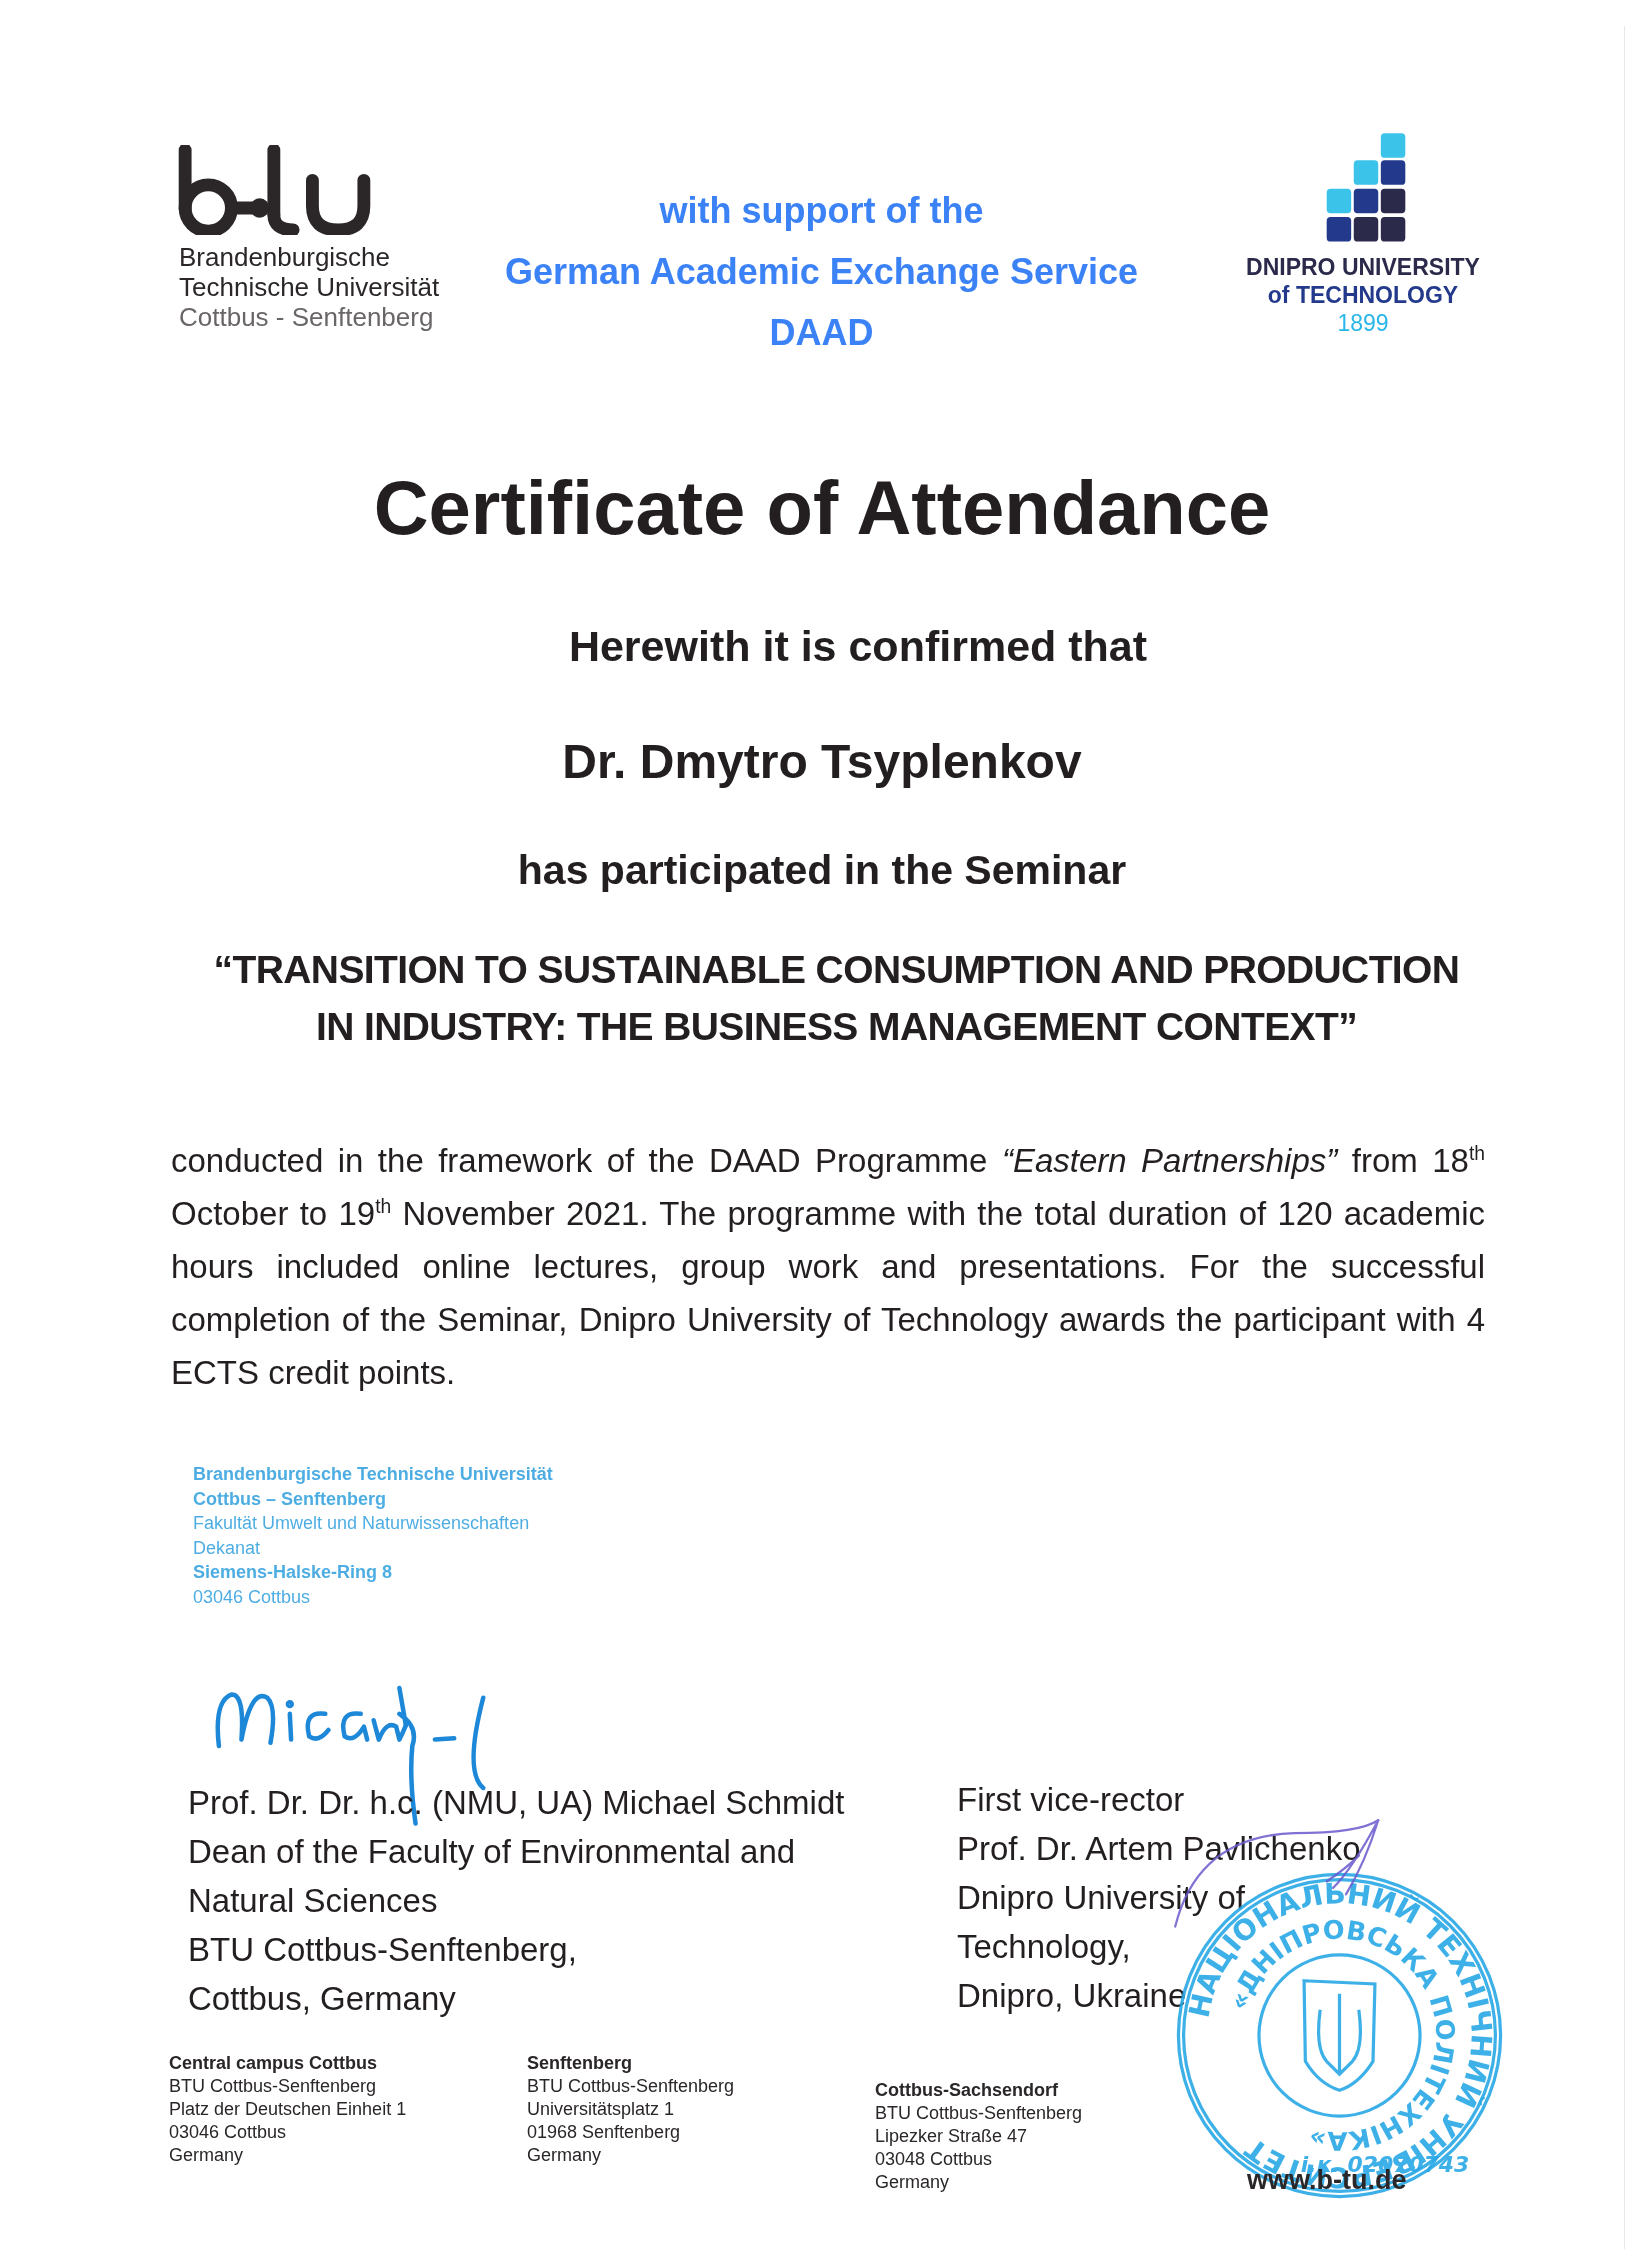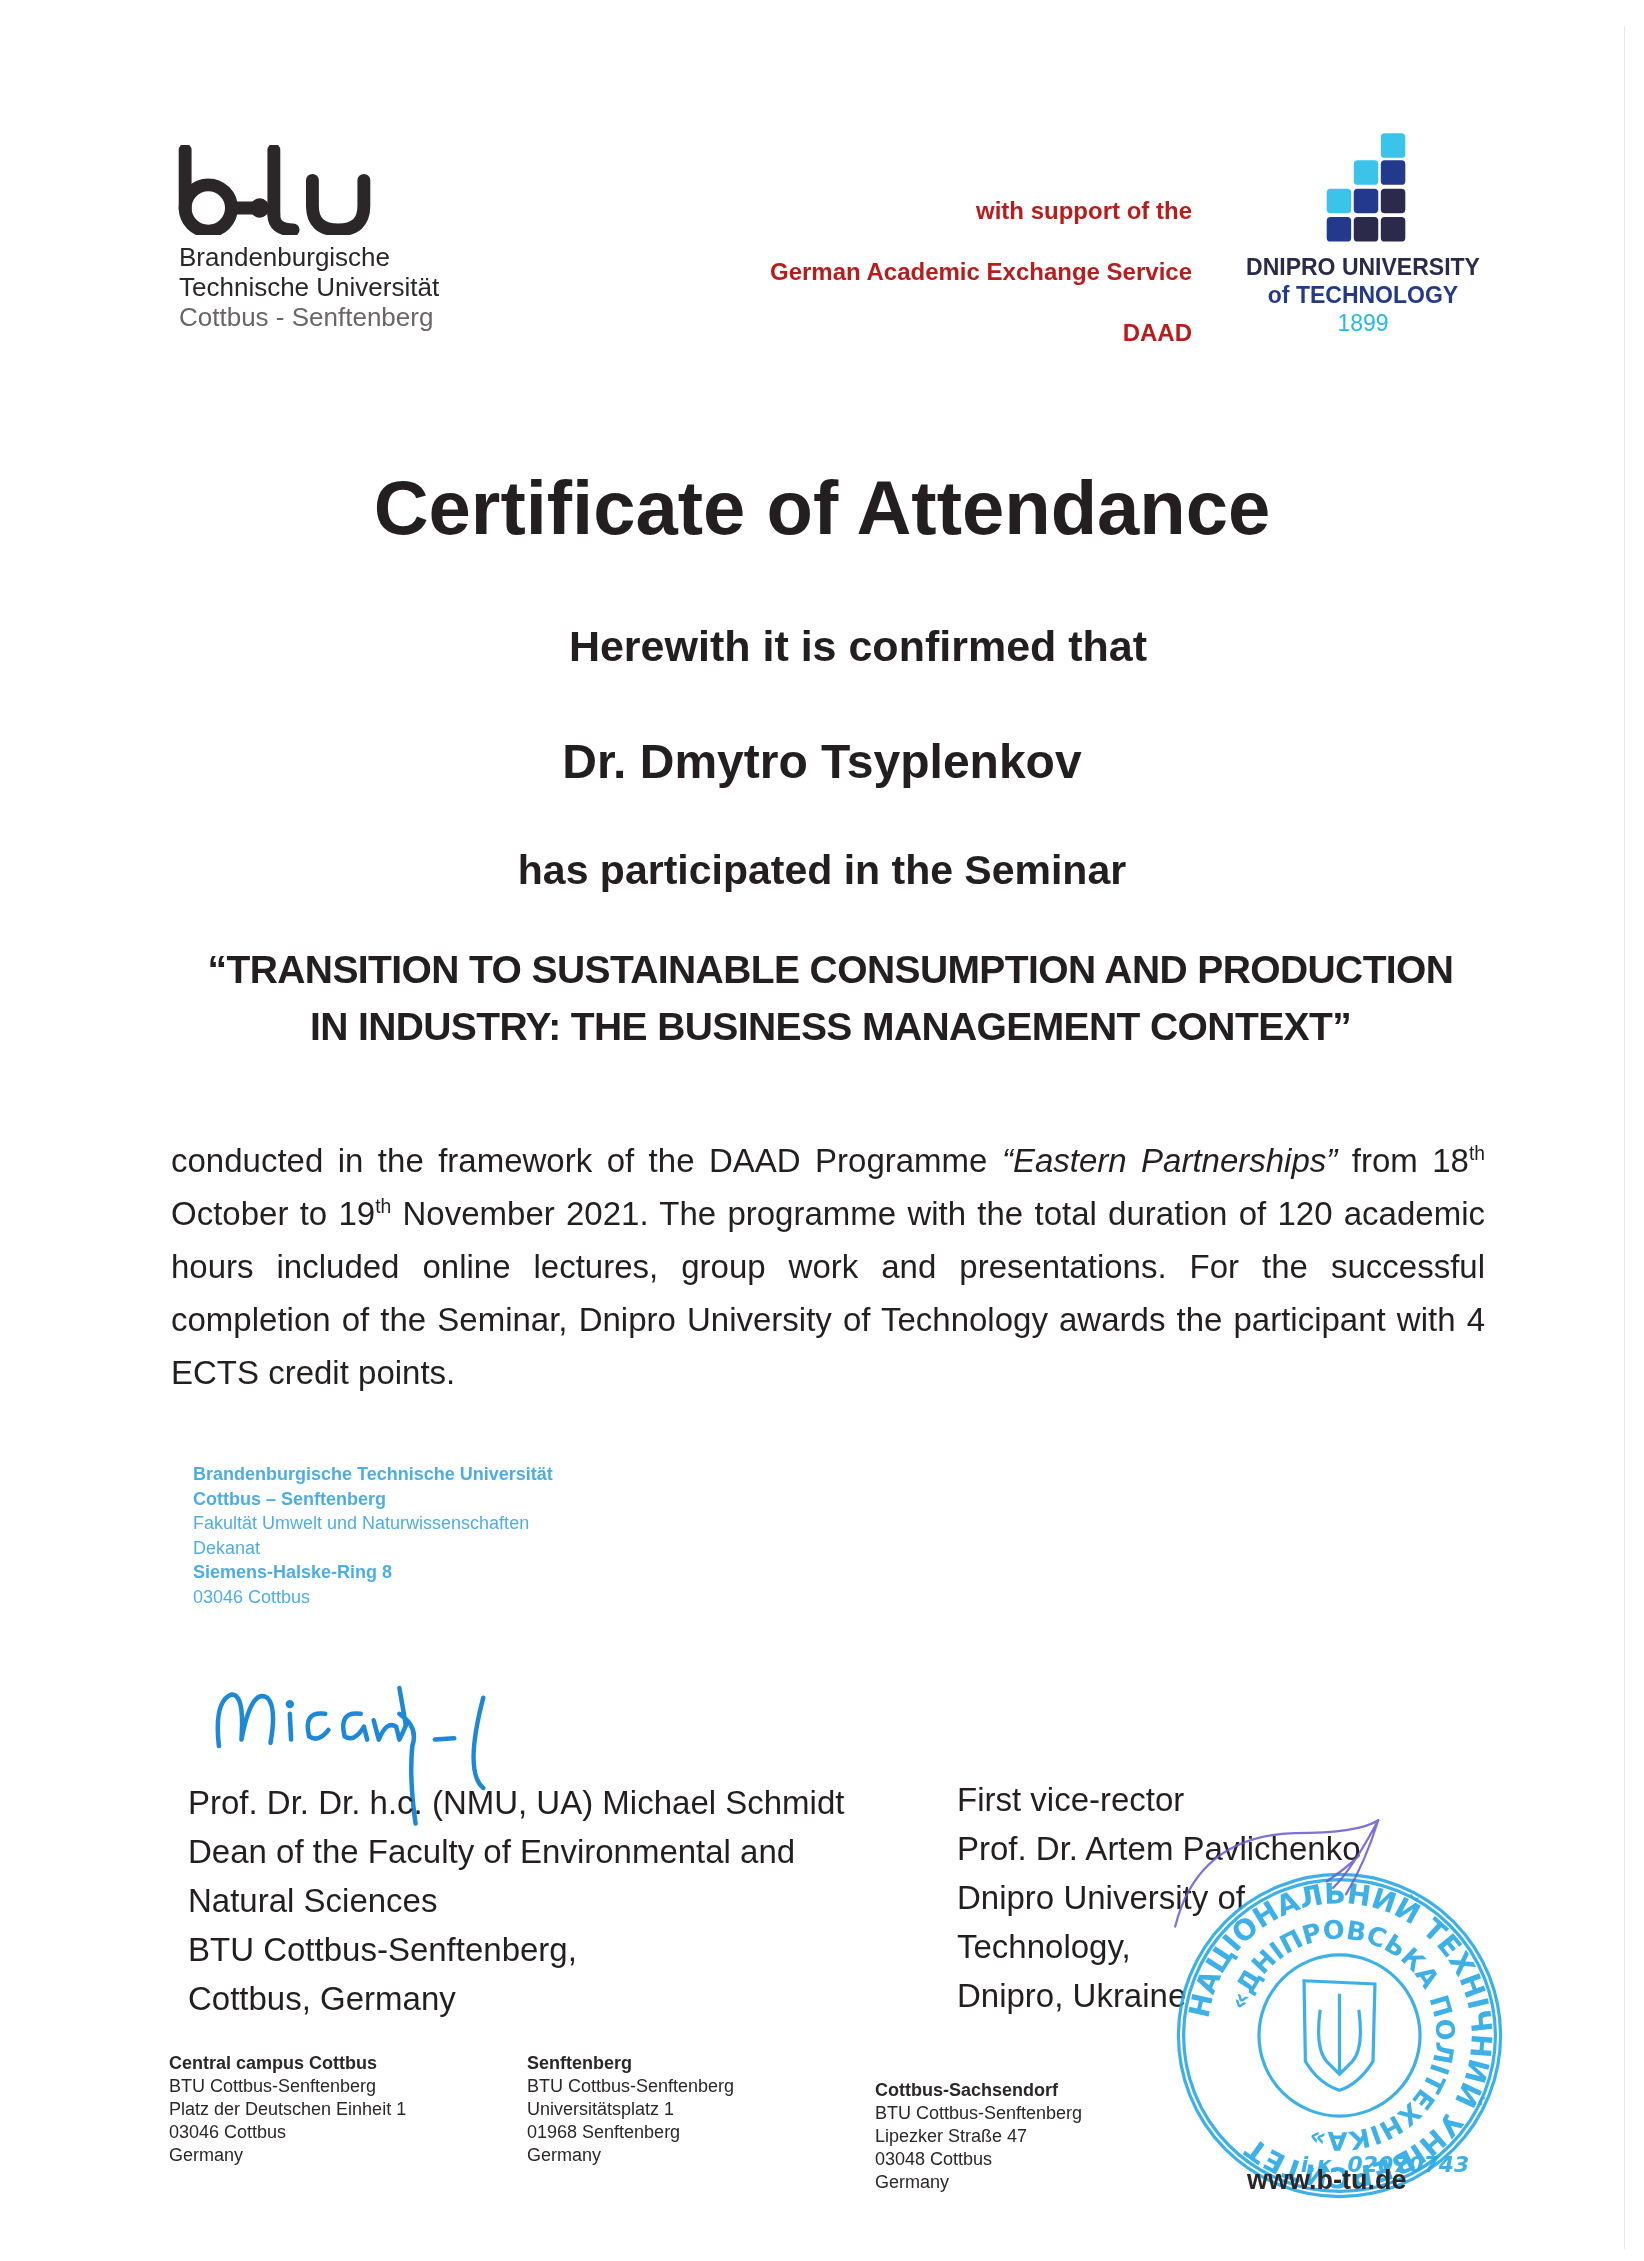--- a/index.html
+++ b/index.html
@@ -8,37 +8,37 @@
     .page { position: absolute; left: 13px; top: 26px; width: 1611px; height: 2223px; background: #fff;
             border-right: 1.3px solid #e8e8e8; }
     .abs { position: absolute; }
 
     
     .btu-logo { left: 177px; top: 145px; width: 213px; height: 90px; }
     .btu-name { left: 179px; top: 242px; font-size: 26px; line-height: 30px; color: #2b2728; }
     .btu-name .l3 { color: #6a6667; }
 
     
-    .support { left: 451px; top: 180px; width: 741px; text-align: right; font-weight: bold;
-               font-size: 24px; line-height: 61px; color: #b91c1c; }
+    .support { left: 451px; top: 180px; width: 741px; text-align: center; font-weight: bold;
+               font-size: 36px; line-height: 61px; color: #3b82f6; }
 
     
     .dnipro-logo { left: 1324px; top: 132px; width: 84px; height: 116px; }
     .dnipro-name { left: 1218px; top: 253px; width: 290px; text-align: center; font-weight: bold;
                    font-size: 23px; line-height: 28px; }
     .dnipro-name .l1 { color: #2b2a4a; }
     .dnipro-name .l2 { color: #233a8c; }
     .dnipro-name .l3 { color: #29b6e8; font-weight: normal; }
 
     .title { left: 0; top: 464px; width: 1644px; text-align: center; font-weight: bold;
              font-size: 76px; color: #231f20; }
     .confirm { left: 0; top: 622px; width: 1644px; text-align: center; font-weight: bold; font-size: 43px; padding-left: 36px; }
     .person { left: 0; top: 734px; width: 1644px; text-align: center; font-weight: bold; font-size: 48px; }
     .participated { left: 0; top: 847px; width: 1644px; text-align: center; font-weight: bold; font-size: 41px; }
-    .seminar { left: 167px; top: 941px; width: 1327px; text-align: center; font-weight: bold;
+    .seminar { left: 173px; top: 941px; width: 1327px; text-align: center; font-weight: bold;
                font-size: 39px; line-height: 57px; letter-spacing: -0.6px; }
 
     .body-text { left: 171px; top: 1134px; width: 1314px; font-size: 33px; line-height: 53px;
                  text-align: justify; color: #231f20; }
     .body-text sup { font-size: 19.3px; line-height: 0; }
     .body-text i { font-style: italic; }
 
     
     .btu-stamp { left: 193px; top: 1462px; width: 490px; text-align: left; color: #3aa5e0;
                  font-size: 18px; line-height: 24.5px; opacity: 0.9; font-weight: bold; }

